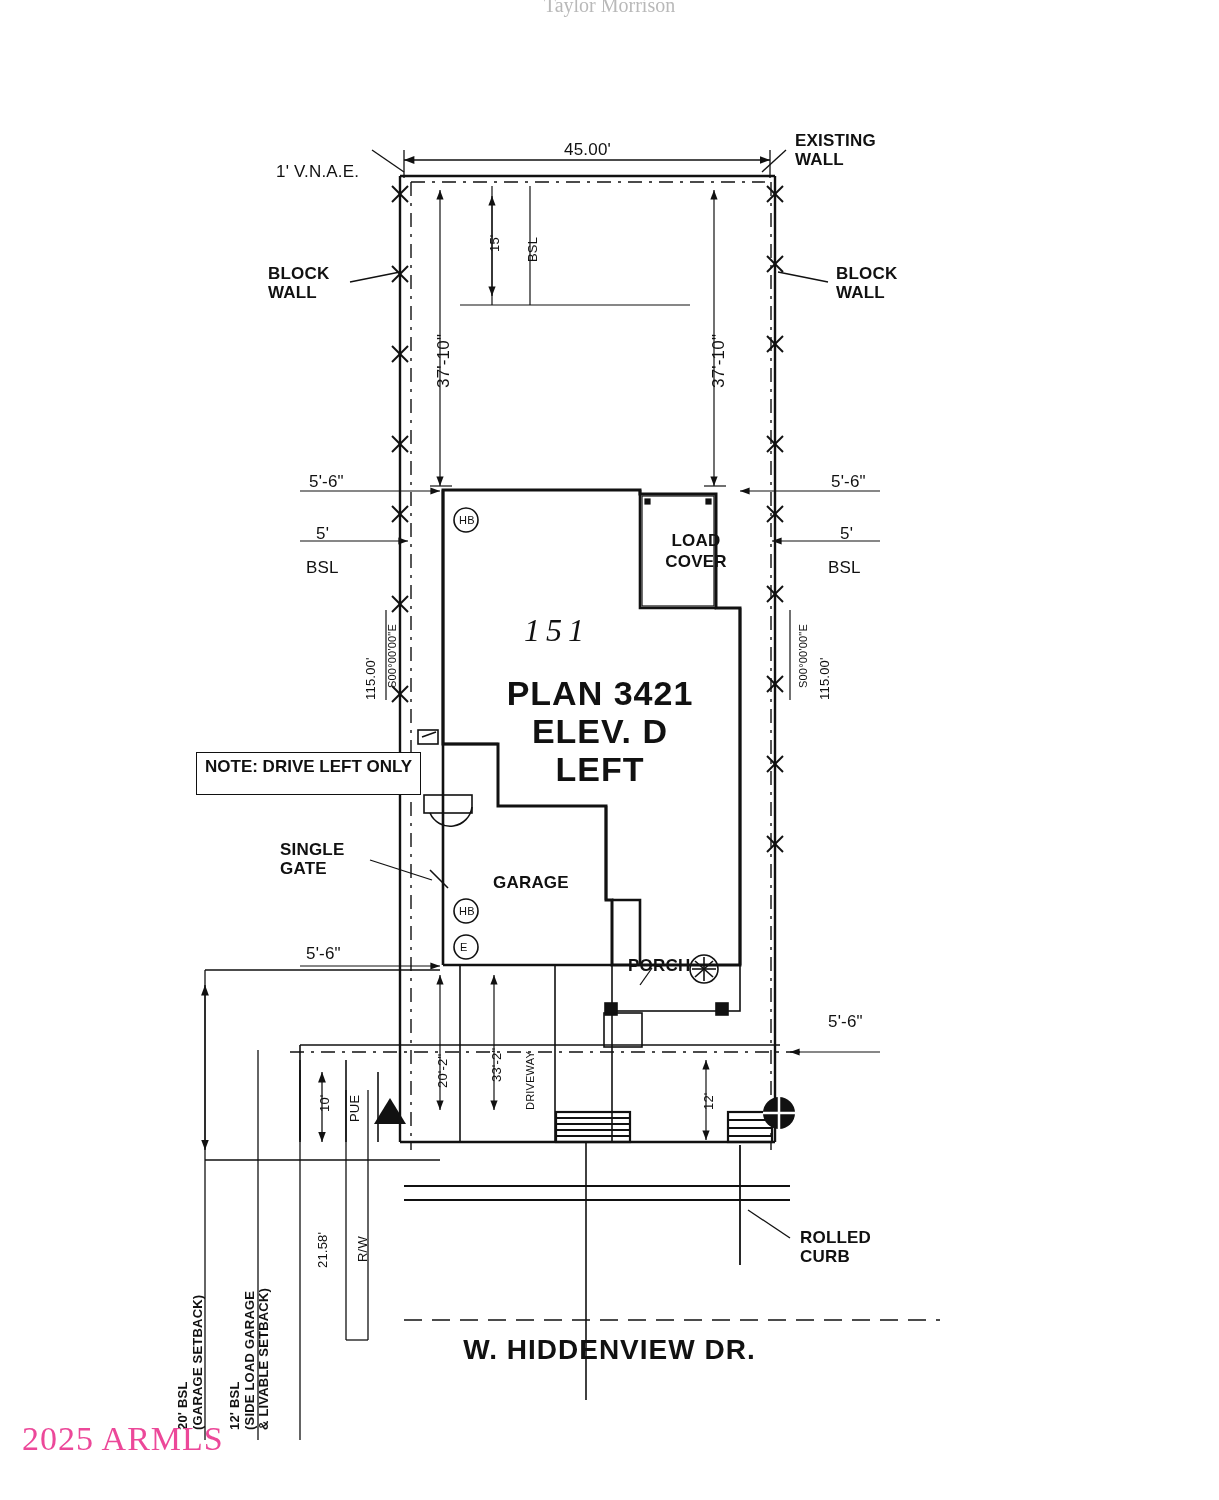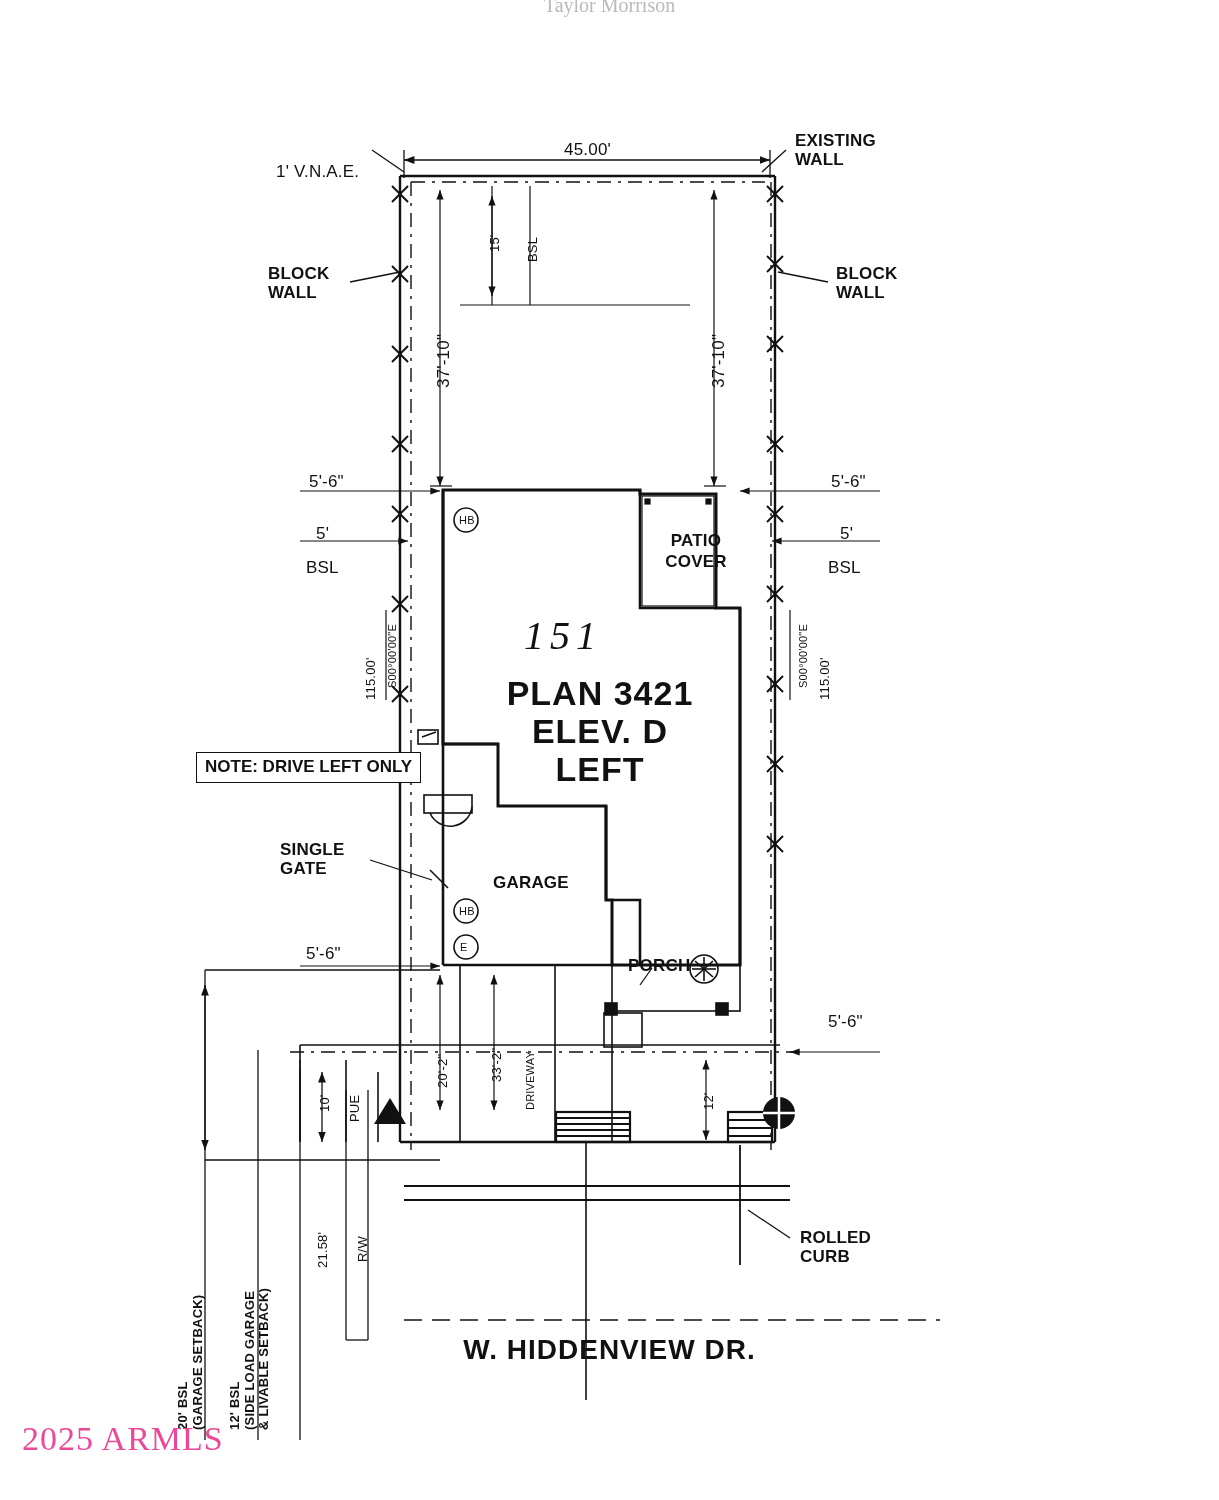--- a/index.html
+++ b/index.html
@@ -60,36 +60,36 @@
     width: 1219px;
     text-align: center;
     font-size: 28px;
     font-weight: bold;
     letter-spacing: 1px;
   }
   .lot-num {
     position: absolute;
     font-family: "Liberation Serif", serif;
     font-style: italic;
-    font-size: 40px;
+    font-size: 32px;
     letter-spacing: 6px;
   }
   .plan-txt {
     position: absolute;
     font-size: 34px;
     font-weight: bold;
     letter-spacing: 1px;
     text-align: center;
   }
   .note-box {
     position: absolute;
     left: 196px;
     top: 752px;
     border: 1.5px solid #111;
-    padding: 4px 8px 5px 8px;
+    padding: 4px 8px 17px 8px;
     font-size: 17px;
     font-weight: bold;
     line-height: 1.2;
     background: #fff;
   }
 </style>
 </head>
 <body>
 
 <div class="watermark-top">Taylor Morrison</div>
@@ -344,21 +344,21 @@
 
 <div class="lbl" style="left:831px; top:472px;">5'-6"</div>
 <div class="lbl" style="left:840px; top:524px;">5'</div>
 <div class="lbl" style="left:828px; top:558px;">BSL</div>
 
 <div class="lbl small rot90" style="left:364px; top:700px;">115.00'</div>
 <div class="lbl tiny rot90" style="left:386px; top:688px;">S00°00'00"E</div>
 <div class="lbl tiny rot90" style="left:797px; top:688px;">S00°00'00"E</div>
 <div class="lbl small rot90" style="left:818px; top:700px;">115.00'</div>
 
-<div class="lbl bold c" style="left:651px; top:530px; width:90px; line-height:1.25;">PATIO
+<div class="lbl bold c" style="left:651px; top:530px; width:90px; line-height:1.25;">LOAD
 COVER</div>
 
 <div class="lot-num" style="left:524px; top:612px;">151</div>
 <div class="plan-txt" style="left:455px; top:674px; width:290px;">PLAN 3421</div>
 <div class="plan-txt" style="left:455px; top:712px; width:290px;">ELEV. D</div>
 <div class="plan-txt" style="left:455px; top:750px; width:290px;">LEFT</div>
 
 <div class="note-box">NOTE: DRIVE
 LEFT ONLY</div>
 

